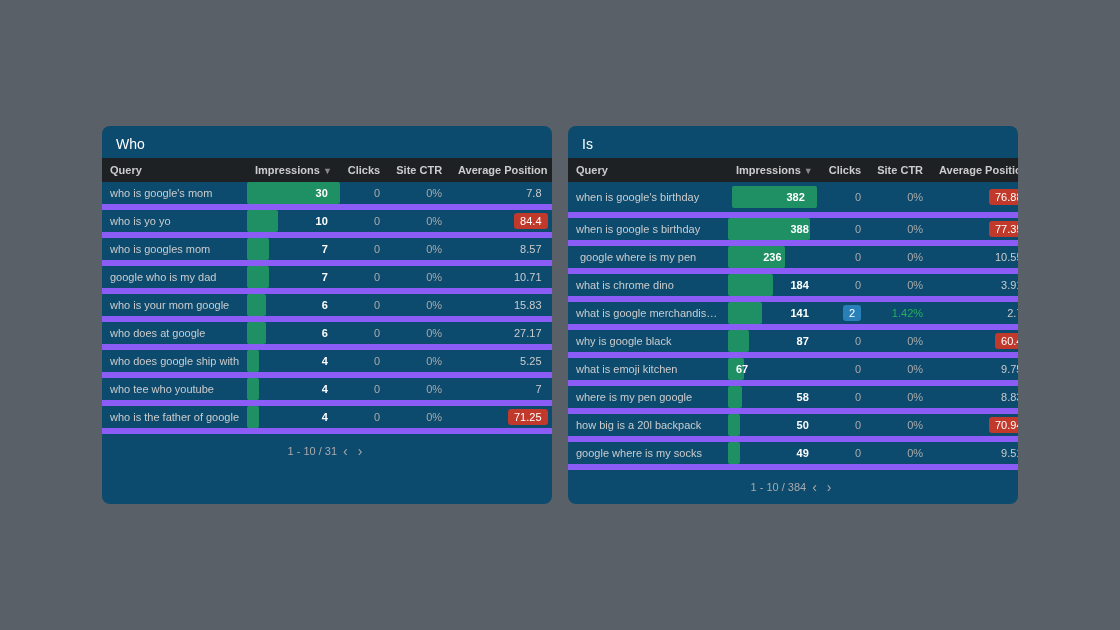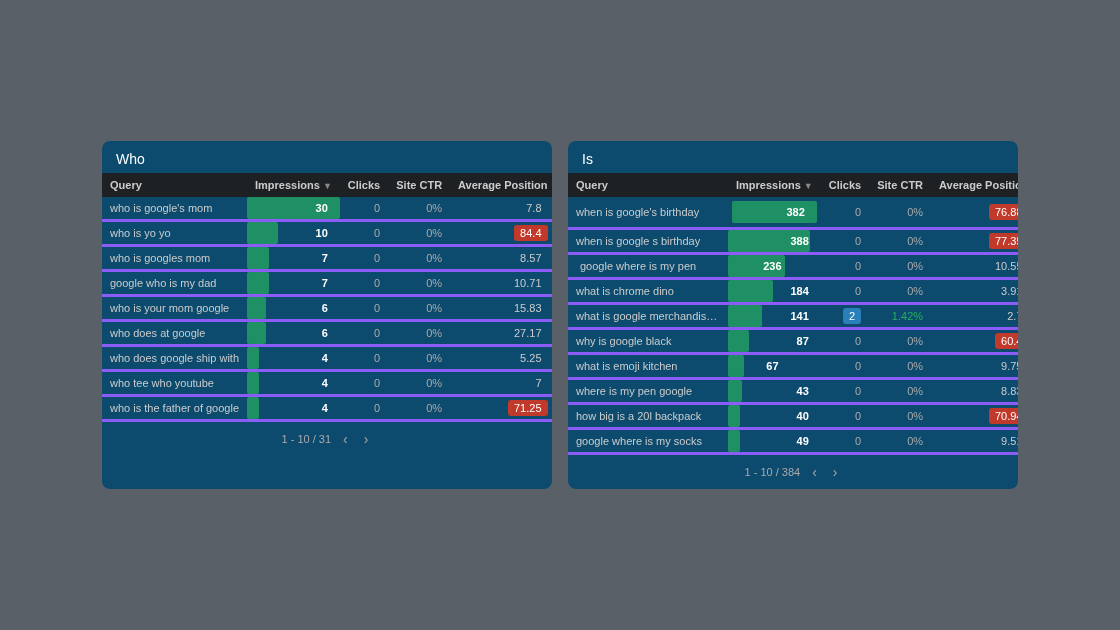--- a/index.html
+++ b/index.html
@@ -51,21 +51,21 @@
       padding: 6px 8px;
       text-align: left;
       white-space: nowrap;
     }
 
     thead th.num {
       text-align: right;
     }
 
     tbody tr {
-      border-bottom: 3px solid #8b5cf6;
+      border-bottom: 6px solid #8b5cf6;
     }
 
     tbody td {
       color: #cccccc;
       font-size: 11px;
       padding: 5px 8px;
     }
 
     tbody td.num {
       text-align: right;
@@ -115,21 +115,21 @@
       border-radius: 3px;
       padding: 2px 6px;
       text-align: right;
     }
 
     .pagination {
       display: flex;
       align-items: center;
       justify-content: center;
       padding: 8px;
-      gap: 8px;
+      gap: 2px;
       color: #aaaaaa;
       font-size: 11px;
     }
 
     .pagination-btn {
       color: #aaaaaa;
       cursor: pointer;
       font-size: 14px;
       line-height: 1;
       user-select: none;
@@ -354,45 +354,45 @@
     </td>
             <td class="num">0</td>
             <td class="num">0%</td>
             <td class="num"><span class="avg-pos-cell avg-red">60.4</span></td>
           </tr>
           <tr>
             <td style="max-width: 160px; overflow: hidden; text-overflow: ellipsis; white-space: nowrap;">what is emoji kitchen</td>
             <td class="cell-impressions" style="position: relative; min-width: 80px; padding: 0px;">
       <div style="position:relative; padding: 5px 8px;">
         <div class="bar-bg" style="width:17.539267015706805%; background:#27ae60; opacity:0.7; top:0;bottom:0;left:0;position:absolute;border-radius:2px;"></div>
-        <div class="bar-val" style="position:relative;z-index:1;text-align:center;color:#fff;font-weight:600;">67</div>
+        <div class="bar-val" style="position:relative;z-index:1;text-align:left;color:#fff;font-weight:600;">67</div>
       </div>
     </td>
             <td class="num">0</td>
             <td class="num">0%</td>
             <td class="num"><span class="avg-pos-cell avg-plain">9.75</span></td>
           </tr>
           <tr>
             <td style="max-width: 160px; overflow: hidden; text-overflow: ellipsis; white-space: nowrap;">where is my pen google</td>
             <td class="cell-impressions" style="position: relative; min-width: 80px; padding: 0px;">
       <div style="position:relative; padding: 5px 8px;">
         <div class="bar-bg" style="width:15.18324607329843%; background:#27ae60; opacity:0.7; top:0;bottom:0;left:0;position:absolute;border-radius:2px;"></div>
-        <div class="bar-val" style="position:relative;z-index:1;text-align:right;color:#fff;font-weight:600;">43</div>
+        <div class="bar-val" style="position:relative;z-index:1;text-align:right;color:#fff;font-weight:600;">58</div>
       </div>
     </td>
             <td class="num">0</td>
             <td class="num">0%</td>
             <td class="num"><span class="avg-pos-cell avg-plain">8.83</span></td>
           </tr>
           <tr>
             <td style="max-width: 160px; overflow: hidden; text-overflow: ellipsis; white-space: nowrap;">how big is a 20l backpack</td>
             <td class="cell-impressions" style="position: relative; min-width: 80px; padding: 0px;">
       <div style="position:relative; padding: 5px 8px;">
         <div class="bar-bg" style="width:13.089005235602095%; background:#27ae60; opacity:0.7; top:0;bottom:0;left:0;position:absolute;border-radius:2px;"></div>
-        <div class="bar-val" style="position:relative;z-index:1;text-align:right;color:#fff;font-weight:600;">40</div>
+        <div class="bar-val" style="position:relative;z-index:1;text-align:right;color:#fff;font-weight:600;">50</div>
       </div>
     </td>
             <td class="num">0</td>
             <td class="num">0%</td>
             <td class="num"><span class="avg-pos-cell avg-red">70.94</span></td>
           </tr>
           <tr>
             <td style="max-width: 160px; overflow: hidden; text-overflow: ellipsis; white-space: nowrap;">google where is my socks</td>
             <td class="cell-impressions" style="position: relative; min-width: 80px; padding: 0px;">
       <div style="position:relative; padding: 5px 8px;">

